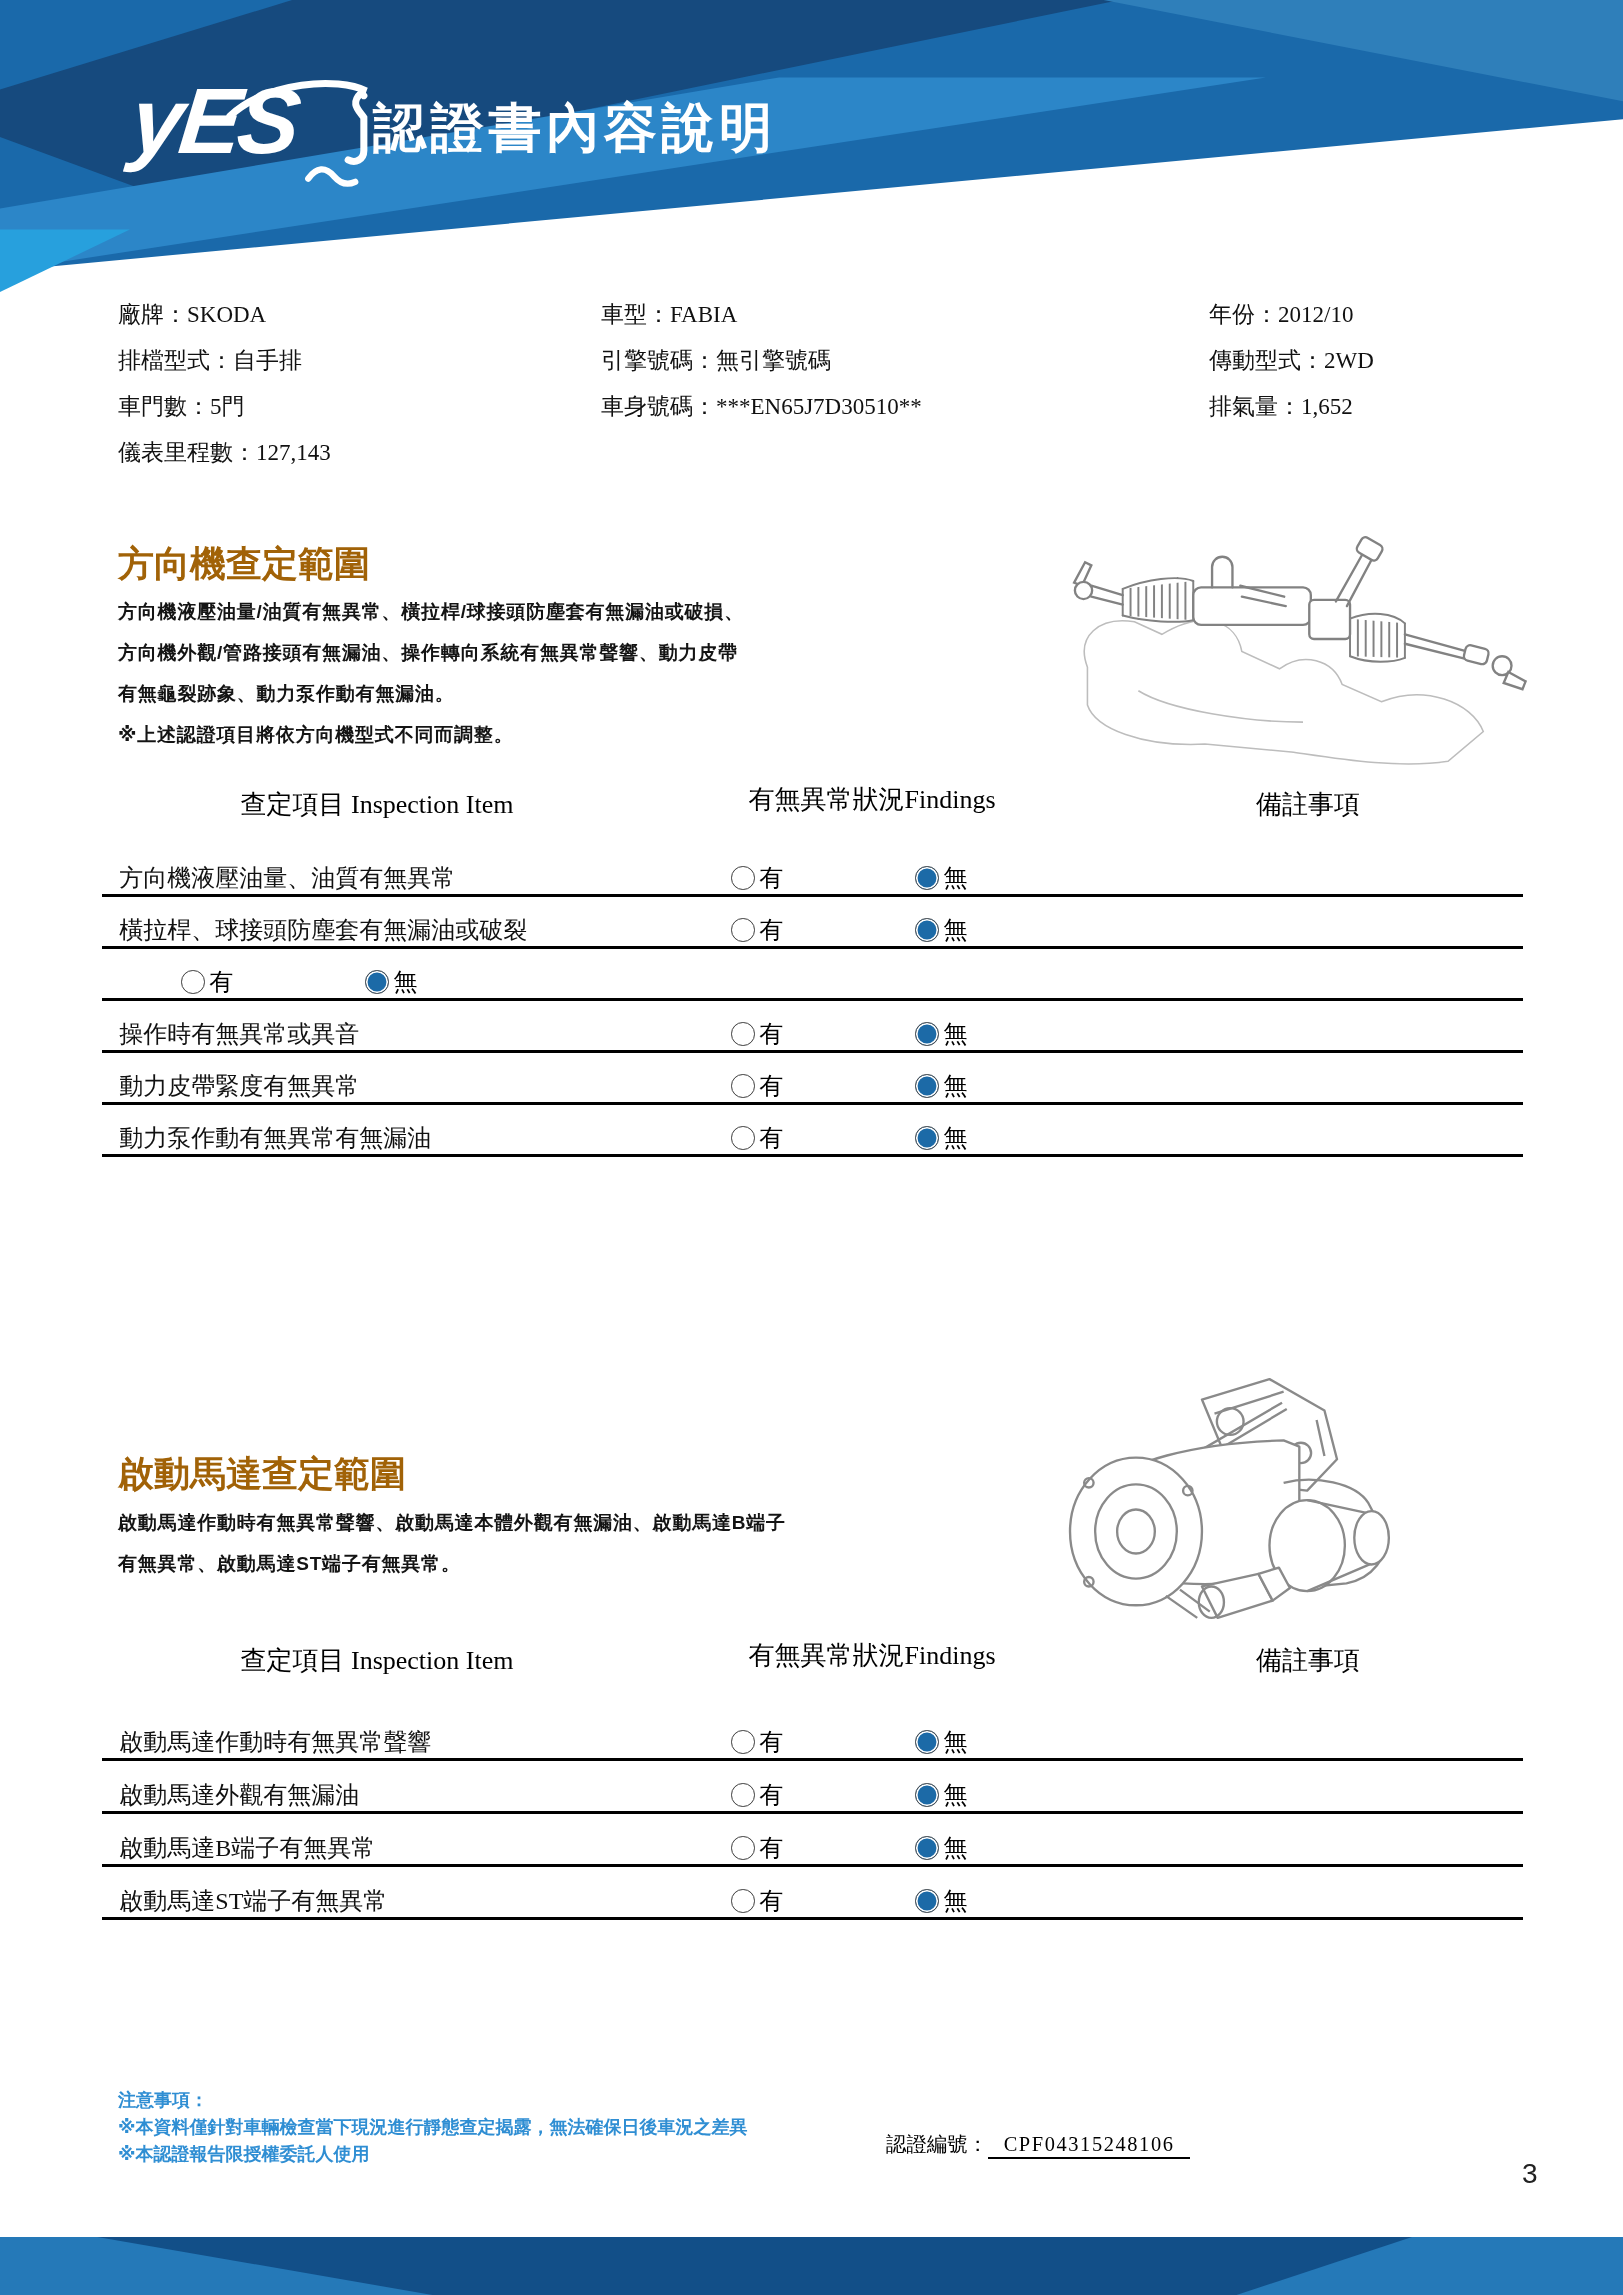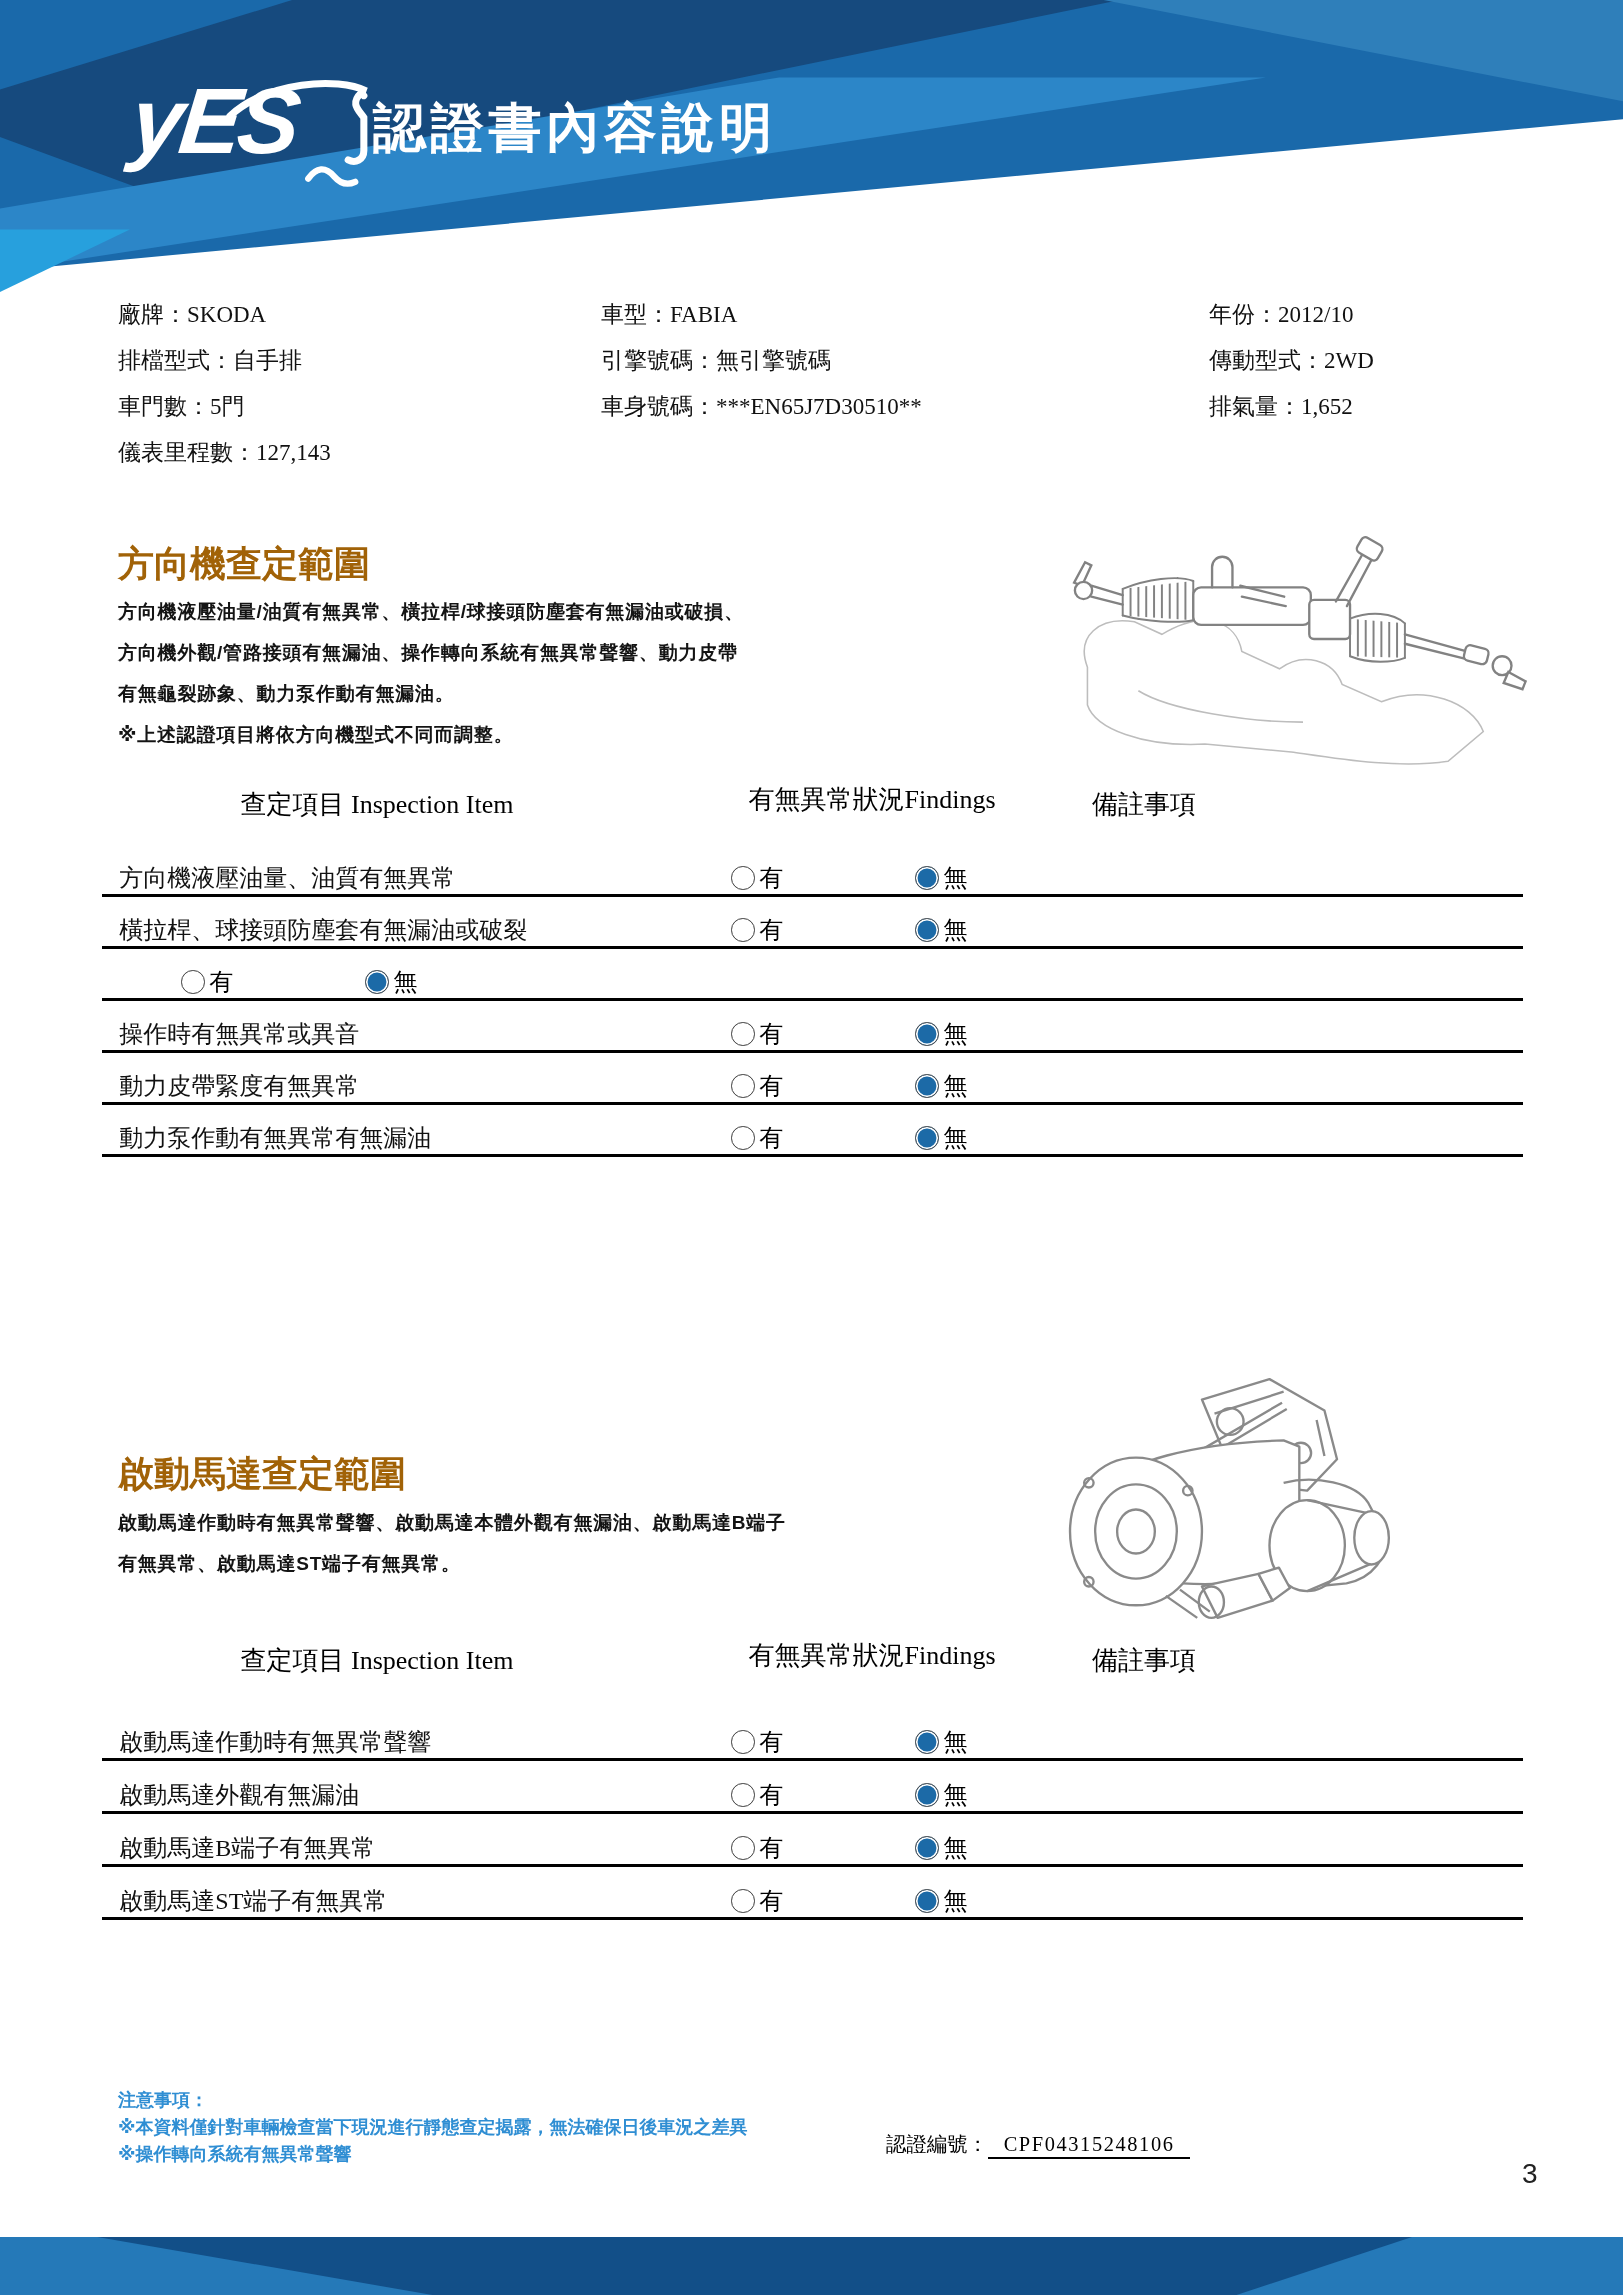--- a/index.html
+++ b/index.html
@@ -39,21 +39,21 @@
   .illus-steering{left:1044px;top:534px;}
   .illus-starter{left:1048px;top:1365px;}
 
   
   .insp-table{position:absolute;left:102px;width:1421px;}
   .tbl-1{top:781px;} .tbl-2{top:1637px;}
   .t-head{position:relative;height:64px;font-size:26px;color:#000;}
   .tbl-2 .t-head{height:71px;}
   .t-head .h-item{position:absolute;left:0;width:550px;text-align:center;top:6.3px;}
   .t-head .h-find{position:absolute;left:550px;width:440px;text-align:center;top:1px;}
-  .t-head .h-remark{position:absolute;left:990px;width:432px;text-align:left;top:6.3px;}
+  .t-head .h-remark{position:absolute;left:990px;width:432px;text-align:center;top:6.3px;}
   .t-row{display:flex;align-items:flex-end;height:49px;border-bottom:3.9px solid #000;}
   .tbl-2 .t-row{height:50px;}
   .c-item{width:550px;padding-left:17.3px;font-size:24px;white-space:nowrap;box-sizing:border-box;}
   .c-find{width:440px;display:flex;align-items:center;padding-left:79px;gap:132px;box-sizing:border-box;}
   .c-remark{flex:1;font-size:24px;}
   .rgroup{display:inline-flex;align-items:center;gap:4.7px;}
   .radio{width:23.6px;height:23.6px;border-radius:50%;background:#ffffff;border:1.6px solid #3c3c3c;box-sizing:border-box;flex:0 0 auto;}
   .radio.selected{background:#1c6aa7;box-shadow:inset 0 0 0 1.6px #ffffff;border-color:#4a4a4a;}
   .rlabel{font-size:24px;color:#000;}
 
@@ -359,21 +359,21 @@
             </span>
           </div>
           <div class="c-remark"></div>
         </div>
       </div>
   </div>
 
   <div class="notice">
     <div>注意事項：</div>
     <div>※本資料僅針對車輛檢查當下現況進行靜態查定揭露，無法確保日後車況之差異</div>
-    <div>※操作轉向系統有無異常聲響</div>
+    <div>※本認證報告限授權委託人使用</div>
   </div>
 
   <div class="cert-line">
     <span>認證編號：</span><span class="cert-number">CPF04315248106</span>
   </div>
 
   <div class="page-number">3</div>
 
   <div class="footer-band">
     <div class="fb-base"></div>

